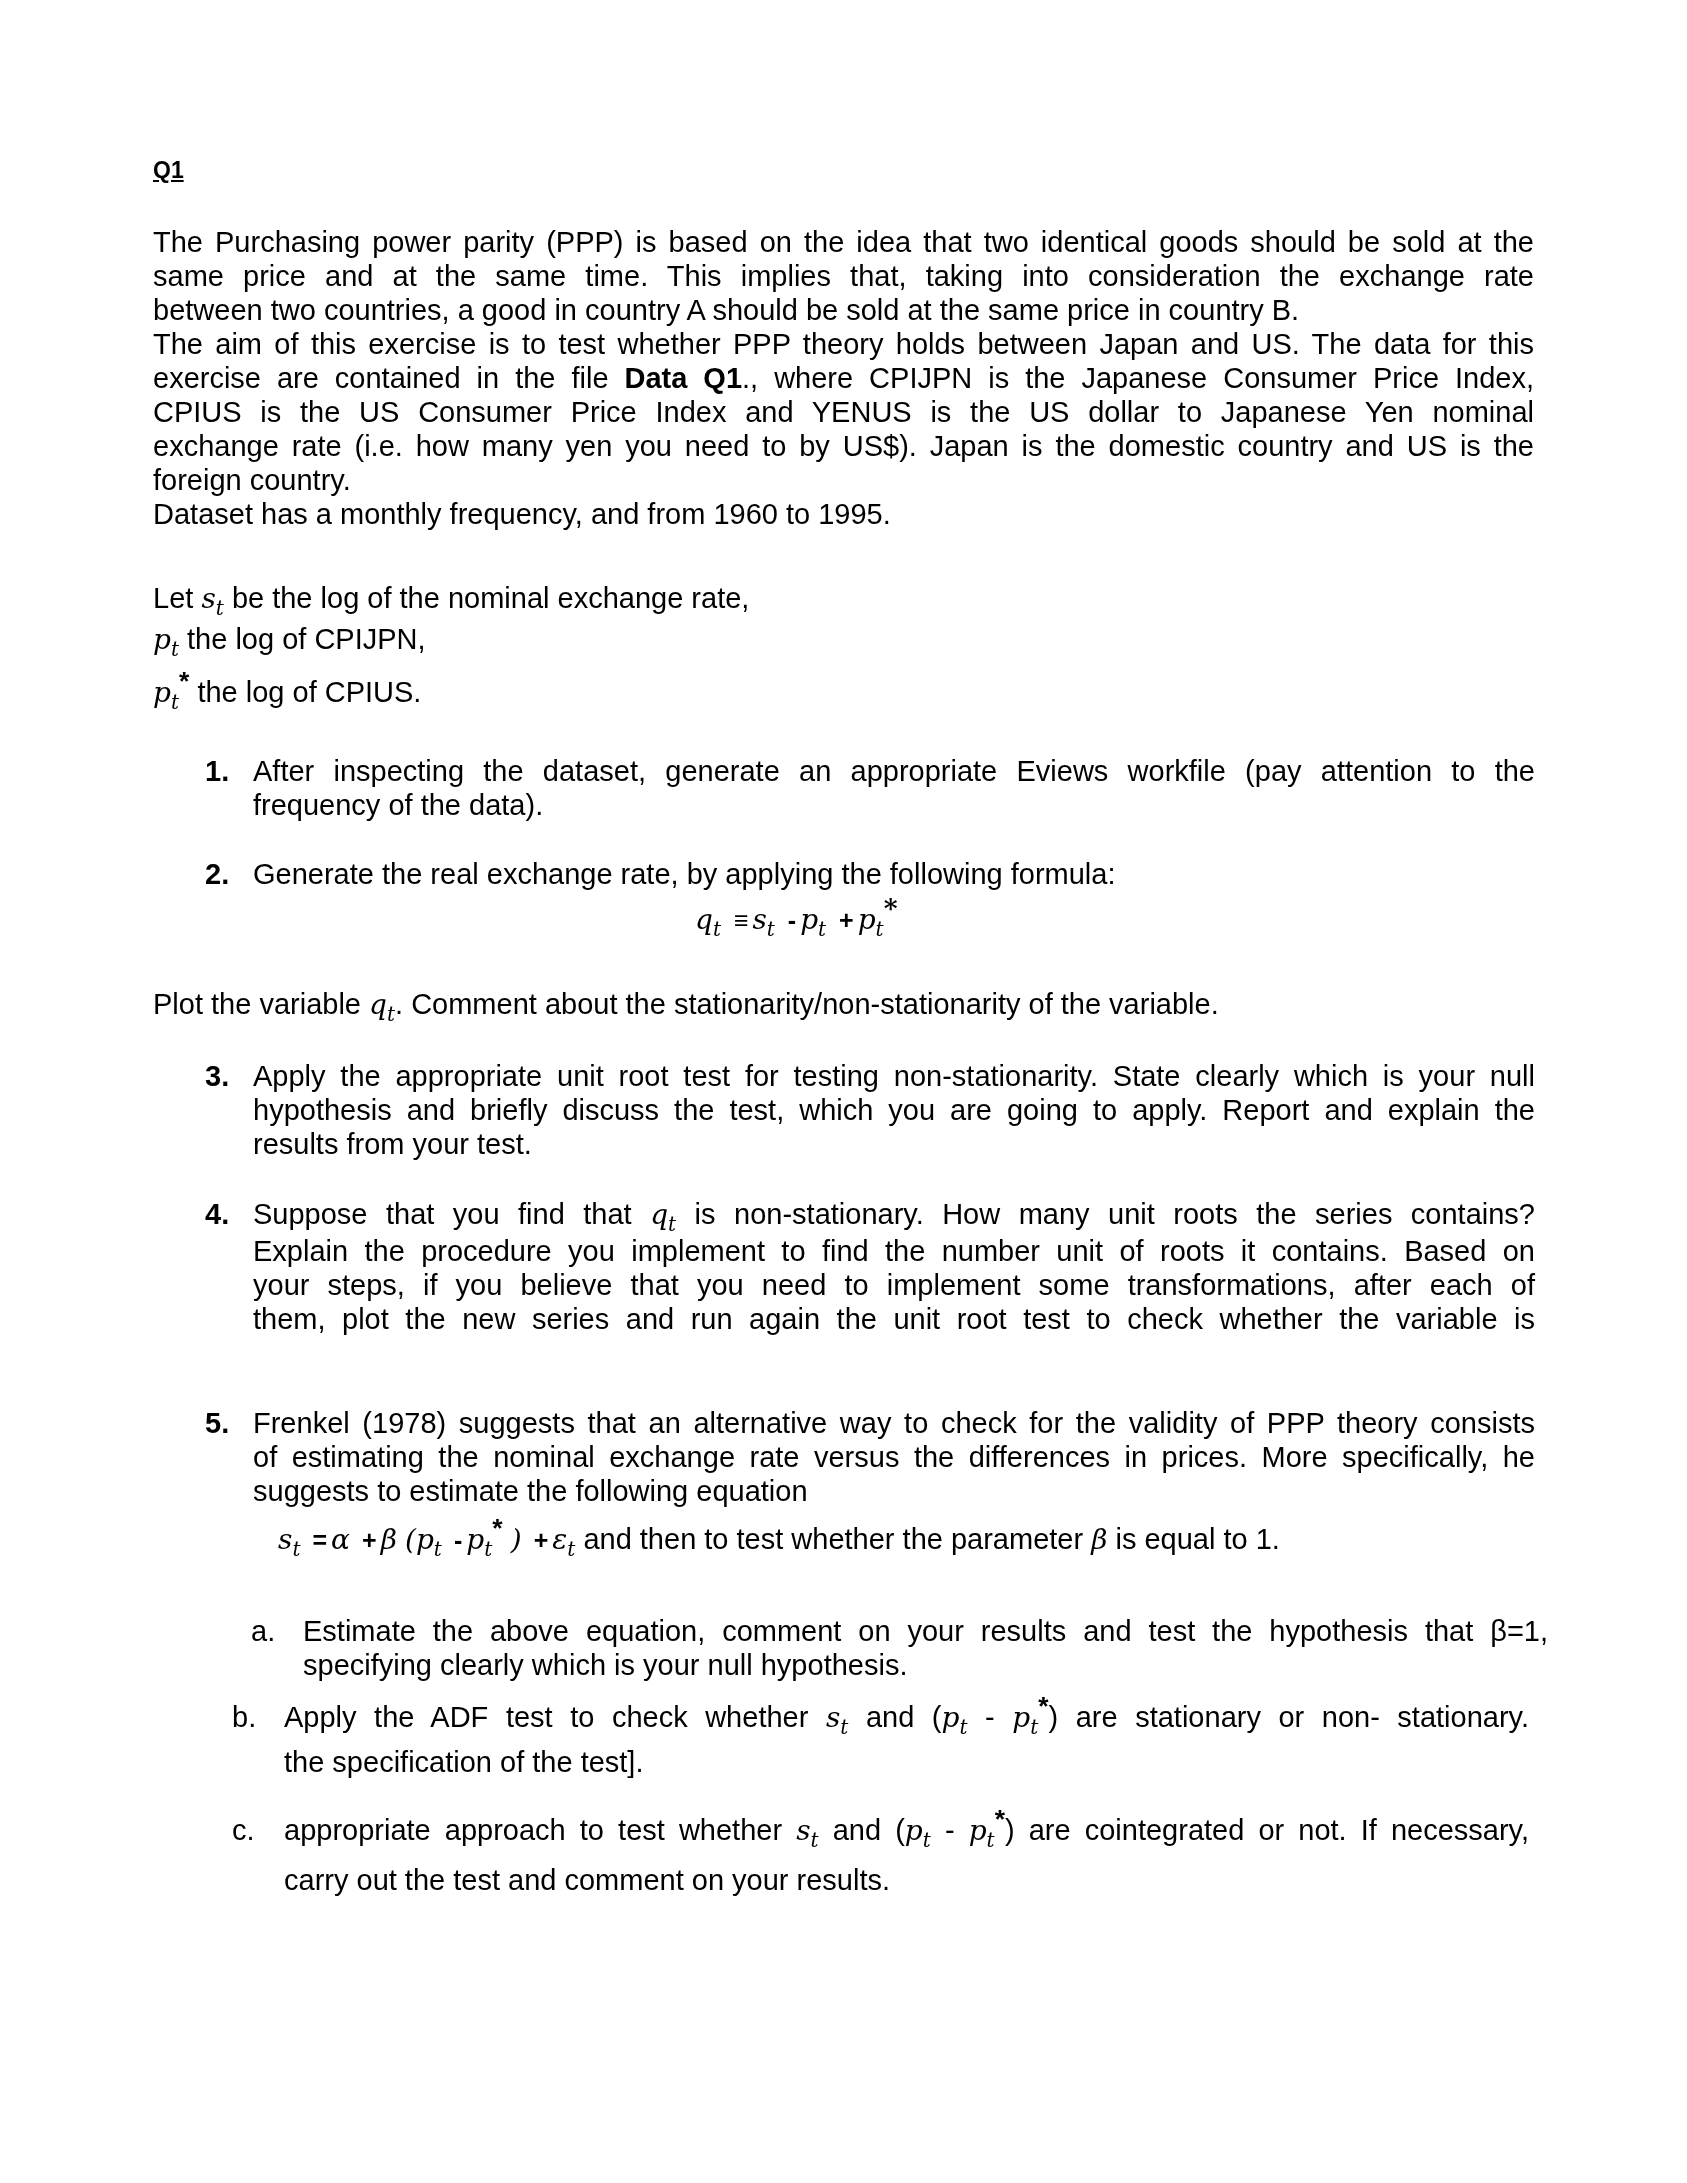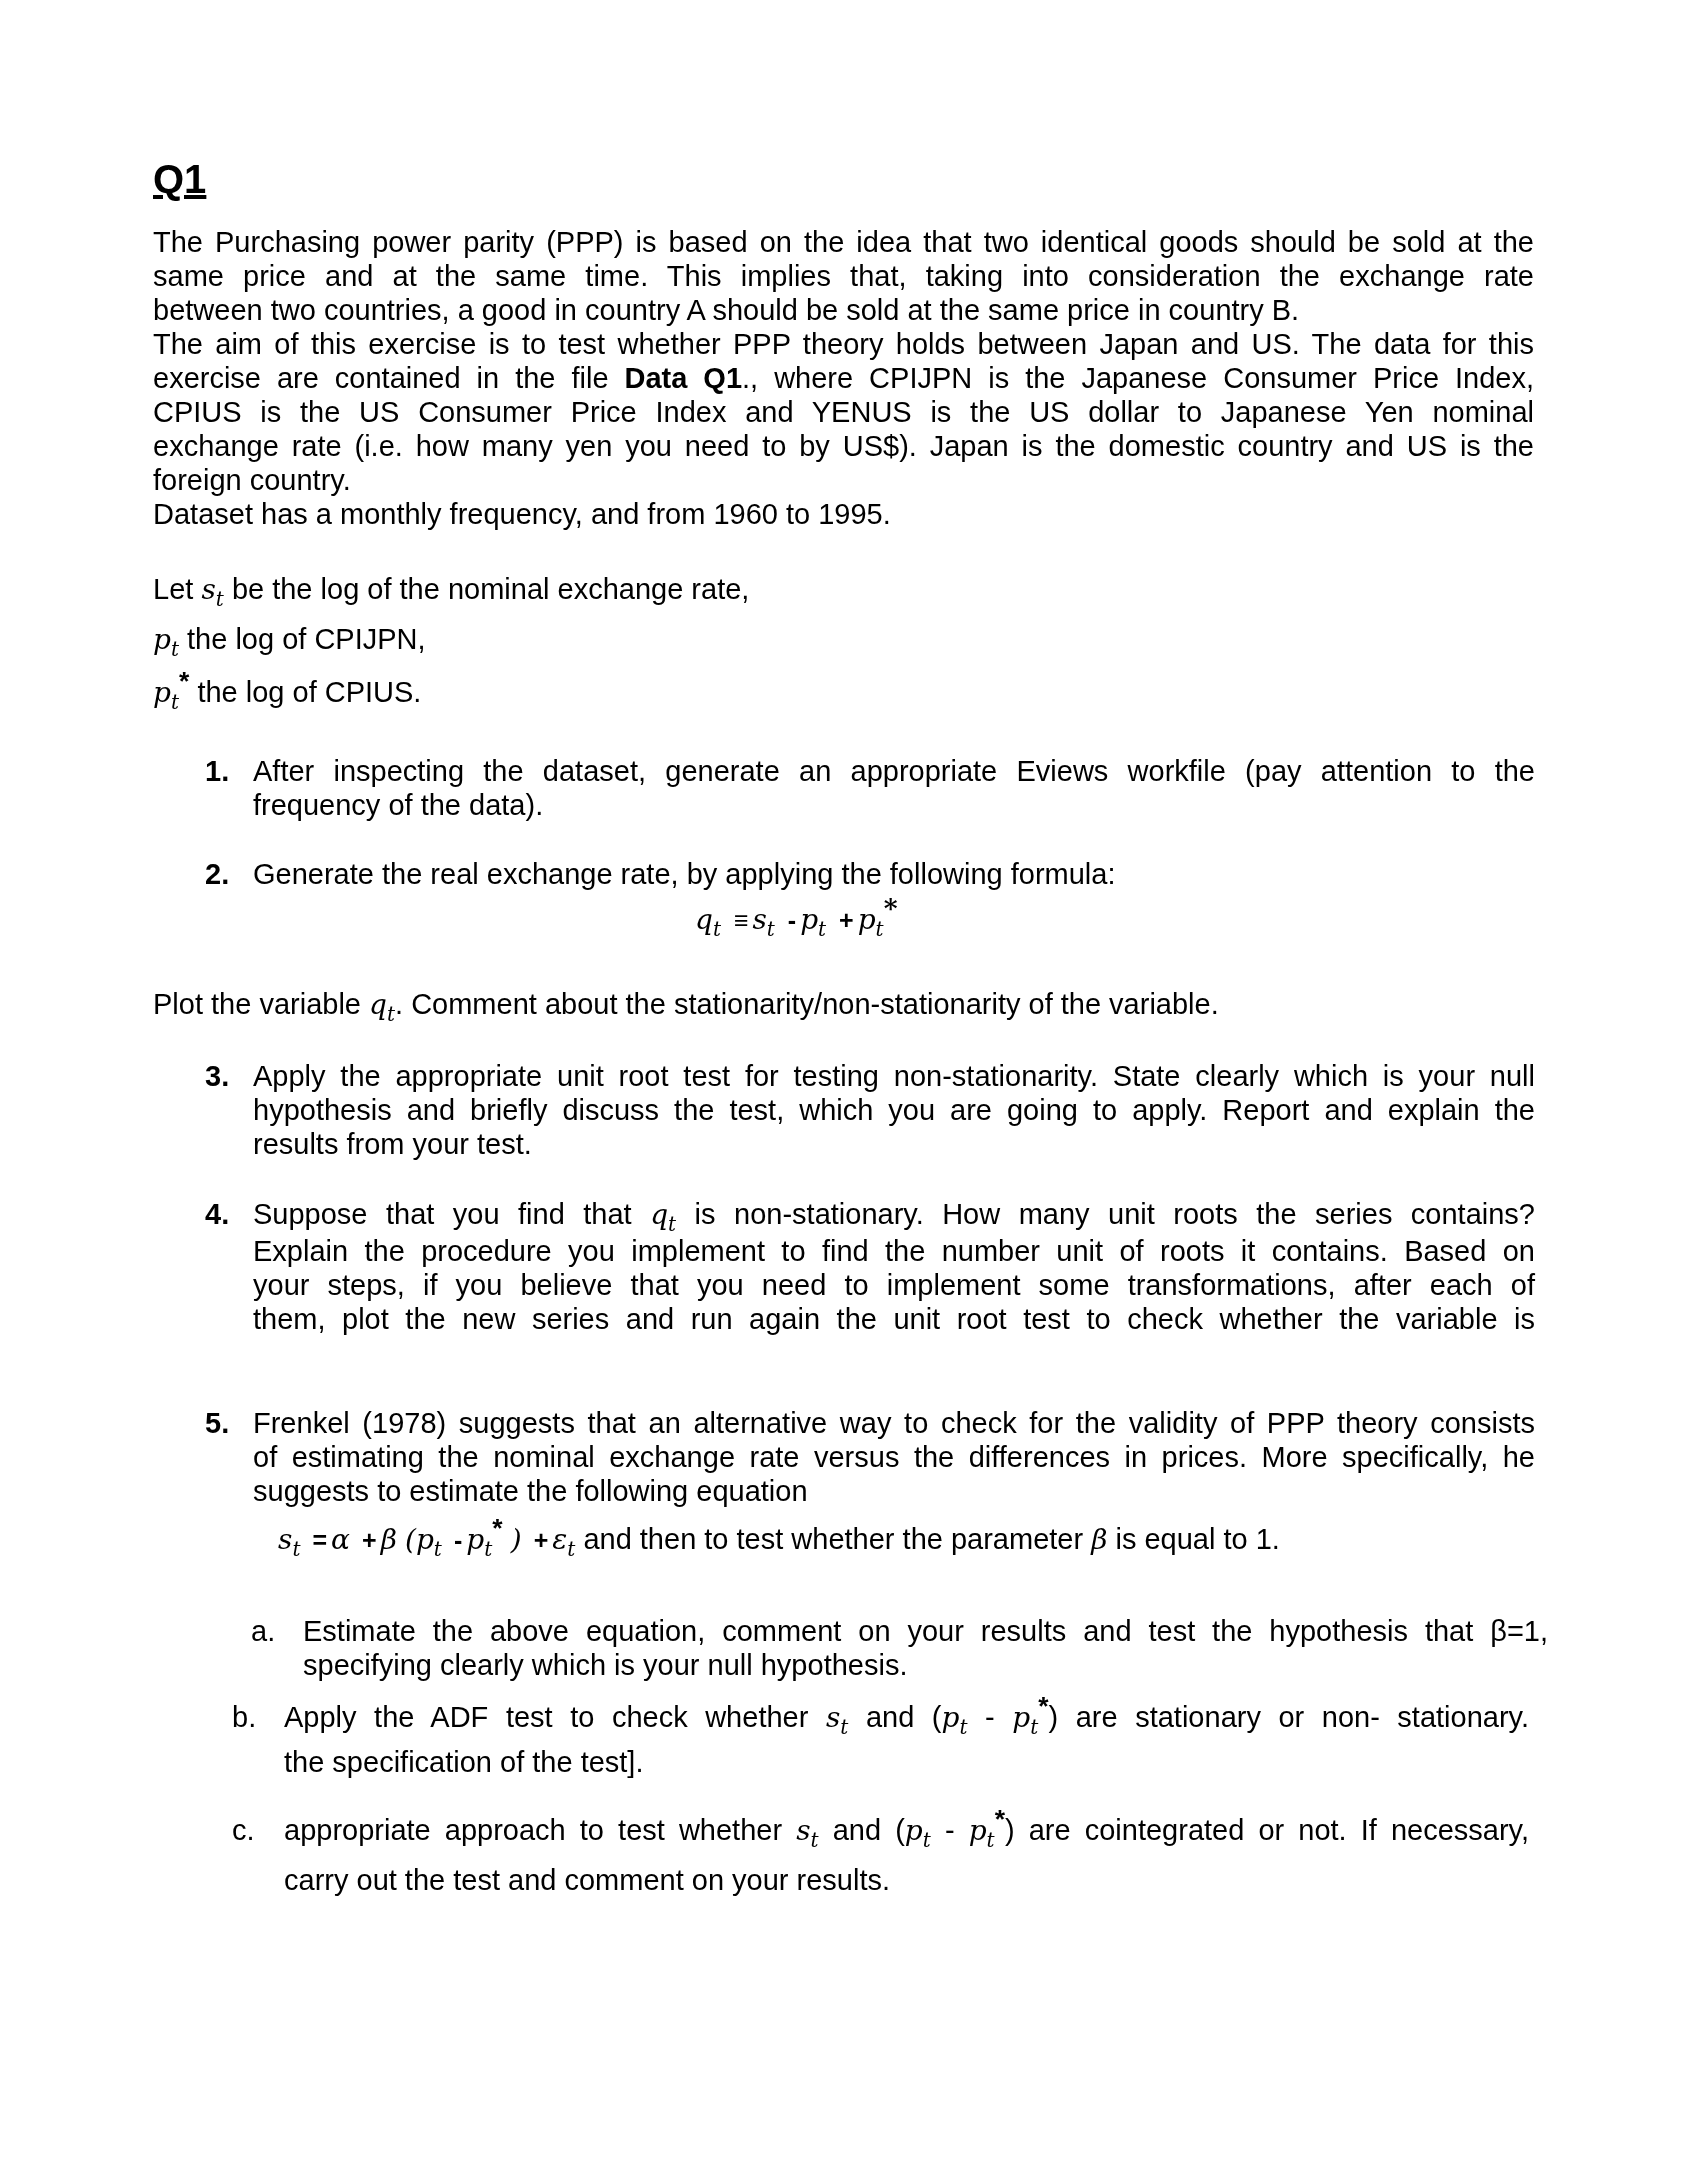--- a/index.html
+++ b/index.html
@@ -1,20 +1,20 @@
 <!DOCTYPE html>
 <html style="font-size:10.6px"><head>
 <meta charset="utf-8">
 <style>
   html, body { margin: 0; padding: 0; background: #ffffff; }
   body { width: 1687px; height: 2183px; position: relative; overflow: hidden;
          font-family: "Liberation Sans", sans-serif; color: #000; font-size: 29px; }
   .page { position: absolute; left: 0; top: 0; width: 1687px; height: 2183px; }
   .abs { position: absolute; }
-  .q-title { left: 153px; top: 157px; font-weight: bold; font-size: 40px; text-decoration: underline; }
+  .q-title { left: 153px; top: 157px; font-weight: bold; font-size: 23px; text-decoration: underline; }
   .para { left: 153px; width: 1381px; line-height: 34px; text-align: justify; }
   .para .line { display: block; text-align: justify; text-align-last: justify; }
   .para .line.last { text-align-last: left; }
   .m { font-family: "DejaVu Serif", serif; font-style: italic; font-size: 28px; }
   .sub { font-family: "DejaVu Serif", serif; font-style: italic; font-size: 20px; position: relative; top: 6.6px; }
   .star { font-size: 26.5px; position: relative; top: -12px; font-weight: bold; }
   .item { position: absolute; left: 205px; width: 1330px; line-height: 34px; }
   .item .n { position: absolute; left: 0; top: 0; font-weight: bold; }
   .item .t { margin-left: 48px; display: block; }
   .item .t .line { display: block; text-align: justify; text-align-last: justify; }
@@ -38,21 +38,21 @@
     <span class="line">same price and at the same time. This implies that, taking into consideration the exchange rate</span>
     <span class="line last">between two countries, a good in country A should be sold at the same price in country B.</span>
     <span class="line">The aim of this exercise is to test whether PPP theory holds between Japan and US. The data for this</span>
     <span class="line"><span>exercise are contained in the file </span><b>Data Q1</b><span>., where CPIJPN is the Japanese Consumer Price Index,</span></span>
     <span class="line">CPIUS is the US Consumer Price Index and YENUS is the US dollar to Japanese Yen nominal</span>
     <span class="line">exchange rate (i.e. how many yen you need to by US$). Japan is the domestic country and US is the</span>
     <span class="line last">foreign country.</span>
     <span class="line last">Dataset has a monthly frequency, and from 1960 to 1995.</span>
   </div>
 
-  <div class="abs" style="left:153px; top:574px; line-height:30px;">
+  <div class="abs" style="left:153px; top:574px; line-height:48px;">
     <span>Let</span>
     <span class="m">s</span><span class="sub">t</span>
     <span>be the log of the nominal exchange rate,</span>
   </div>
   <div class="abs" style="left:153px; top:622px; line-height:34px;">
     <span class="m">p</span><span class="sub">t</span>
     <span>the log of CPIJPN,</span>
   </div>
   <div class="abs" style="left:153px; top:675px; line-height:34px;">
     <span class="m">p</span><span class="sub">t</span><span class="star">*</span>

